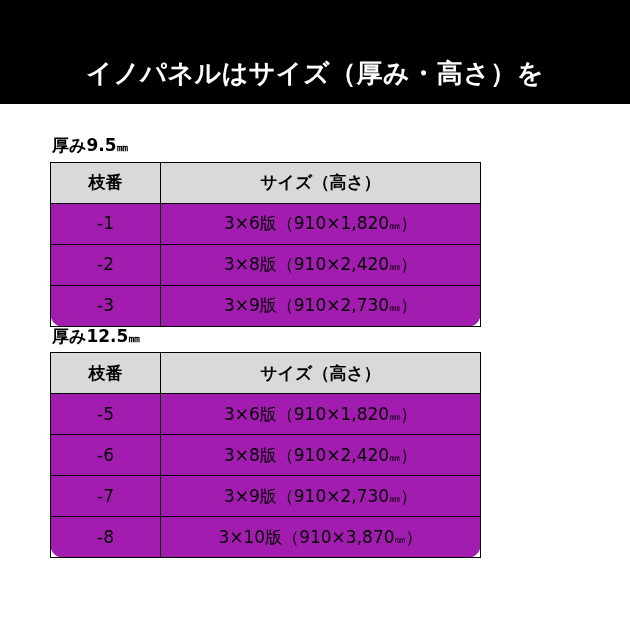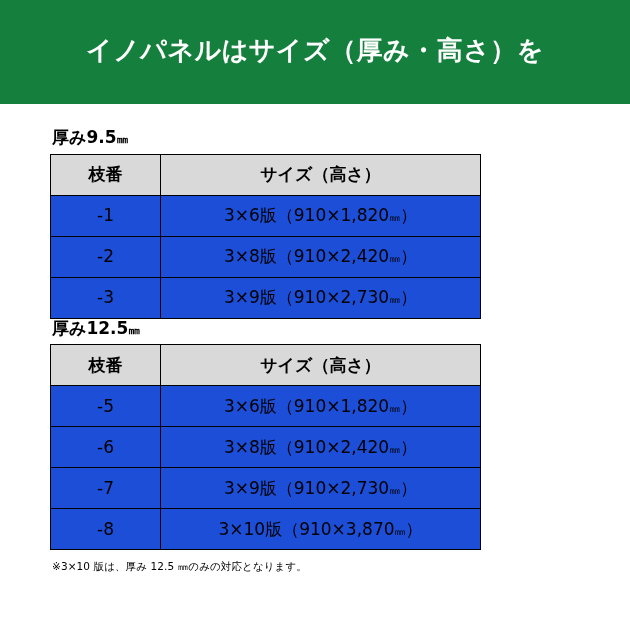--- a/index.html
+++ b/index.html
@@ -15,65 +15,66 @@
     overflow: hidden;
   }
   .page {
     position: relative;
     width: 630px;
     height: 630px;
     box-sizing: border-box;
   }
   
   .banner {
-    background: #15803d;
+    background: #000000;
     color: #ffffff;
     width: 630px;
     height: 104px;
     display: flex;
     flex-direction: column;
     align-items: center;
-    justify-content: center;
+    justify-content: flex-end;
     box-sizing: border-box;
     padding: 8px 20px 12px 20px;
   }
   .banner-line {
     font-size: 26px;
     font-weight: bold;
     letter-spacing: 0.5px;
     line-height: 1.42;
     text-align: center;
     white-space: nowrap;
   }
   
   .content {
     padding: 0 50px;
     box-sizing: border-box;
   }
   .section {
   }
   .section.first {
-    margin-top: 24px;
+    margin-top: 32px;
   }
   .section-title {
     font-size: 17px;
     font-weight: bold;
     margin: 0 0 7px 2px;
     line-height: 1.1;
   }
   .section-title .unit {
     font-size: 12px;
     vertical-align: baseline;
     font-weight: bold;
   }
   table.spec {
     border-collapse: collapse;
     width: 430px;
     table-layout: fixed;
-    background: #1d4ed8;
+    background: #a21caf;
+    border-radius: 14px;
   }
   table.spec th,
   table.spec td {
     border: 1.5px solid #000000;
     text-align: center;
     font-size: 17px;
     height: 41px;
     padding: 0;
     box-sizing: border-box;
     line-height: 1.1;
@@ -172,16 +173,15 @@
             <td class="size"><span>3×9版（910×2,730</span><span class="mm">㎜</span><span>）</span></td>
           </tr>
           <tr>
             <td class="code">-8</td>
             <td class="size"><span>3×10版（910×3,870</span><span class="mm">㎜</span><span>）</span></td>
           </tr>
         </tbody>
       </table>
     </div>
 
-    <div class="note">※3×10 版は、厚み 12.5 ㎜のみの対応となります。</div>
 
   </div>
 </div>
 
 </body></html>

